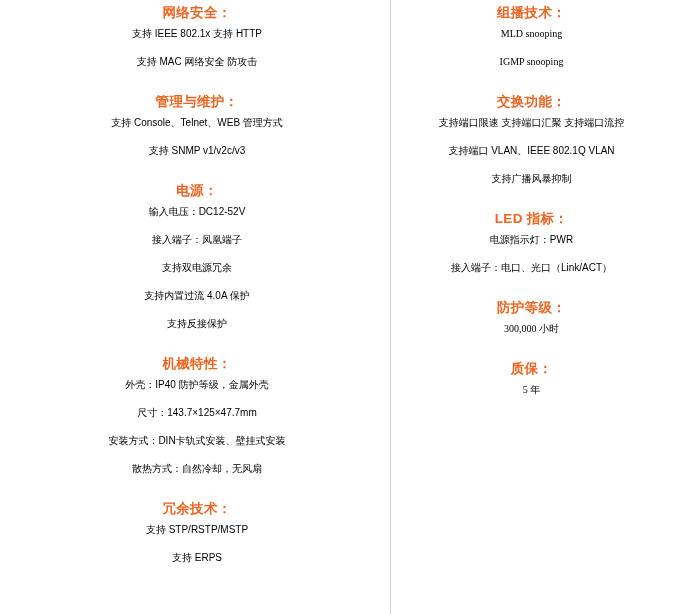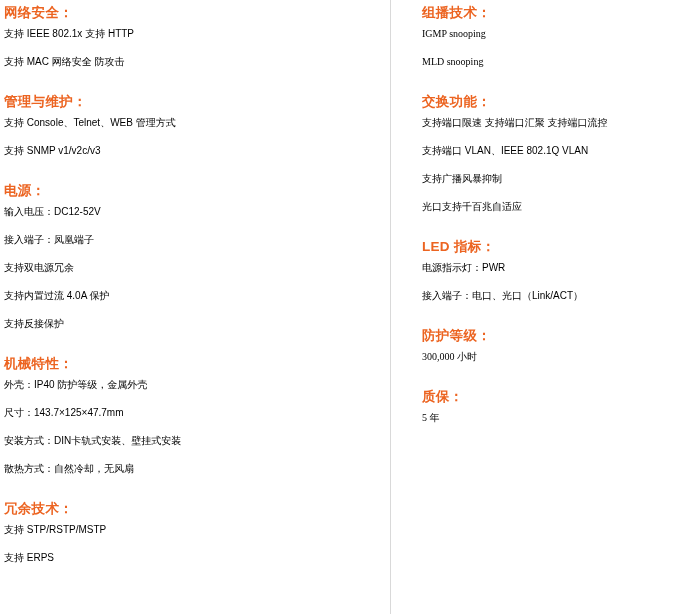--- a/index.html
+++ b/index.html
@@ -12,20 +12,21 @@
     background: #ffffff;
     font-family: "Liberation Sans", sans-serif;
     color: #222222;
     overflow: hidden;
   }
   .page {
     position: relative;
     width: 691px;
     height: 614px;
     box-sizing: border-box;
+    text-align: center;
   }
   .col {
     position: absolute;
     top: 0;
     box-sizing: border-box;
   }
   .col-left {
     left: 0;
     width: 390px;
     padding-left: 4px;
@@ -102,28 +103,27 @@
 
     <div class="section-title">冗余技术：</div>
     <div class="item cjk">支持 STP/RSTP/MSTP</div>
     <div class="item cjk">支持 ERPS</div>
 
   </div>
 
   <div class="col col-right">
 
     <div class="section-title">组播技术：</div>
+    <div class="item">MLD snooping</div>
     <div class="item">IGMP snooping</div>
-    <div class="item">MLD snooping</div>
 
     <div class="section-title">交换功能：</div>
     <div class="item cjk">支持端口限速 支持端口汇聚 支持端口流控</div>
     <div class="item cjk">支持端口 VLAN、IEEE  802.1Q  VLAN</div>
     <div class="item cjk">支持广播风暴抑制</div>
-    <div class="item cjk">光口支持千百兆自适应</div>
 
     <div class="section-title">LED 指标：</div>
     <div class="item cjk">电源指示灯：PWR</div>
     <div class="item cjk">接入端子：电口、光口（Link/ACT）</div>
 
     <div class="section-title">防护等级：</div>
 
     <div class="item">300,000  小时</div>
 
     <div class="section-title">质保：</div>

